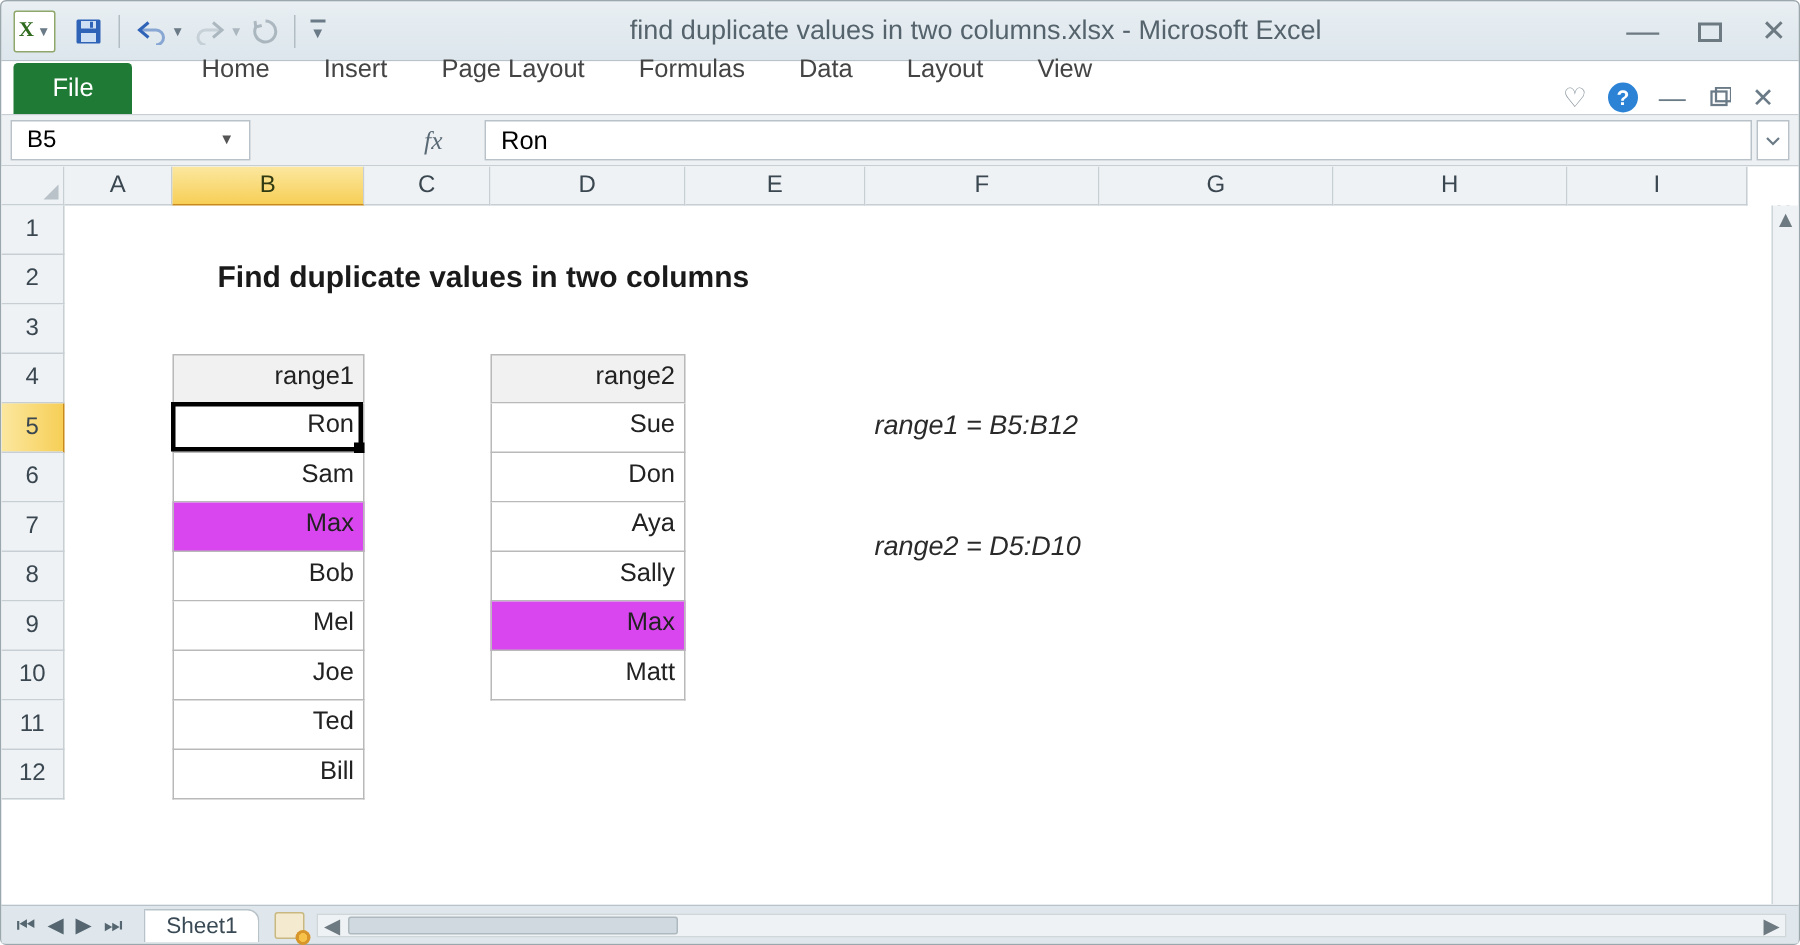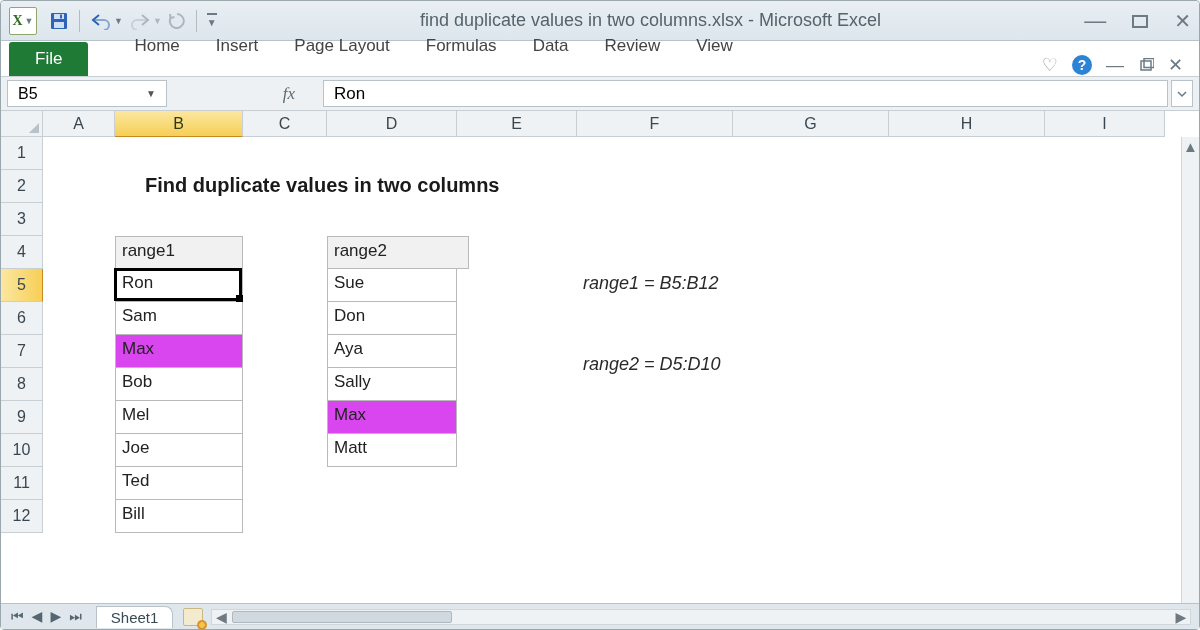--- a/index.html
+++ b/index.html
@@ -41,21 +41,21 @@
   .corner{ width:42px; height:26px; background:#eef2f4; border-right:1px solid #c7cfd4; border-bottom:1px solid #c7cfd4; position:absolute; top:0; left:0; display:flex; align-items:center; justify-content:center;}
   .corner::after{content:""; width:0;height:0; border-left:10px solid transparent; border-bottom:10px solid #b8c2c8; position:absolute; right:3px; bottom:3px;}
   .col-headers{ position:absolute; top:0; left:42px; right:18px; height:26px; display:flex; }
   .colh{ background:#eef2f4; border-right:1px solid #c7cfd4; border-bottom:1px solid #c7cfd4; display:flex; align-items:center; justify-content:center; color:#3a4750; font-size:16px;}
   .colh.sel{ background:linear-gradient(#fbe79f,#f7cf57); color:#2f3a12; border-bottom:1px solid #c88a1c;}
   .row-headers{ position:absolute; top:26px; left:0; width:42px; }
   .rowh{ height:33px; background:#eef2f4; border-right:1px solid #c7cfd4; border-bottom:1px solid #c7cfd4; display:flex; align-items:center; justify-content:center; color:#3a4750; font-size:16px;}
   .rowh.sel{ background:linear-gradient(90deg,#fbe79f,#f7cf57); border-right:1px solid #c88a1c;}
   .cells{ position:absolute; top:26px; left:42px; right:18px; bottom:0;}
   .cell{ position:absolute; border-right:1px solid transparent; border-bottom:1px solid transparent; padding:4px 6px 0 6px; font-size:17px; color:#222; overflow:hidden; white-space:nowrap;}
-  .tbl-cell{ border-right:1px solid #b9b9b9; border-bottom:1px solid #b9b9b9; background:#fff;}
+  .tbl-cell{ border-right:1px solid #b9b9b9; border-bottom:1px solid #b9b9b9; background:#fff;text-align:right;}
   .tbl-head{ background:#f1f1f1;}
   .hl{ background:#d946ef;}
   .title-cell{ font-weight:700; font-size:20px; color:#1a1a1a;}
   .note-cell{ font-style:italic; font-size:18px; color:#2a2a2a;}
   .selection{ position:absolute; border:3px solid #000; pointer-events:none;}
   .sel-handle{ position:absolute; width:7px; height:7px; background:#000; right:-4px; bottom:-4px;}
   .rv-line{ position:absolute; right:6px; top:26px; width:8px; height:12px; border-left:2px solid #9aa7ad; border-right:2px solid #9aa7ad;}
 
   .vscroll{ position:absolute; top:26px; right:0; width:18px; bottom:0; background:#eef2f4; border-left:1px solid #cfd7db;}
   .vscroll .thumb-up{ height:18px; display:flex; align-items:center; justify-content:center; color:#6e7a82;}
@@ -132,21 +132,21 @@
     </div>
   </div>
 
   <div class="ribbon">
     <div class="file-tab">File</div>
     <div class="tab">Home</div>
     <div class="tab">Insert</div>
     <div class="tab">Page Layout</div>
     <div class="tab">Formulas</div>
     <div class="tab">Data</div>
-    <div class="tab">Review</div>
+    <div class="tab">Layout</div>
     <div class="tab">View</div>
     <div class="ribbon-right">
       <span class="heart-sym caret-sym">♡</span>
       <span class="help-icon">?</span>
       <span style="font-size:18px;">—</span>
       <span>
         <svg width="16" height="14" viewBox="0 0 16 14">
             <rect x="3" y="3" width="10" height="9" fill="none" stroke="#6a7a86" stroke-width="1.5"></rect>
             <rect x="6" y="0.5" width="10" height="9" fill="none" stroke="#6a7a86" stroke-width="1.5"></rect>
           </svg>
@@ -204,21 +204,21 @@
         <div class="cell title-cell" style="left: 72px; top: 33px; width: 800px; height: 33px; margin-left: 24px;">Find duplicate values in two columns</div>
         <div class="cell tbl-cell tbl-head" style="left: 72px; top: 99px; width: 128px; height: 33px;;border-top:1px solid #b9b9b9;border-left:1px solid #b9b9b9;">range1</div>
         <div class="cell tbl-cell" style="left: 72px; top: 132px; width: 128px; height: 33px;;border-left:1px solid #b9b9b9;">Ron</div>
         <div class="cell tbl-cell" style="left: 72px; top: 165px; width: 128px; height: 33px;;border-left:1px solid #b9b9b9;">Sam</div>
         <div class="cell tbl-cell hl" style="left: 72px; top: 198px; width: 128px; height: 33px;;border-left:1px solid #b9b9b9;">Max</div>
         <div class="cell tbl-cell" style="left: 72px; top: 231px; width: 128px; height: 33px;;border-left:1px solid #b9b9b9;">Bob</div>
         <div class="cell tbl-cell" style="left: 72px; top: 264px; width: 128px; height: 33px;;border-left:1px solid #b9b9b9;">Mel</div>
         <div class="cell tbl-cell" style="left: 72px; top: 330px; width: 128px; height: 33px;;border-left:1px solid #b9b9b9;">Ted</div>
         <div class="cell tbl-cell" style="left: 72px; top: 297px; width: 128px; height: 33px;;border-left:1px solid #b9b9b9;">Joe</div>
         <div class="cell tbl-cell" style="left: 72px; top: 363px; width: 128px; height: 33px;;border-left:1px solid #b9b9b9;">Bill</div>
-        <div class="cell tbl-cell tbl-head" style="left: 284px; top: 99px; width: 142px; height: 33px;;border-top:1px solid #b9b9b9;border-left:1px solid #b9b9b9;">range2</div>
+        <div class="cell tbl-cell tbl-head" style="left: 284px; top: 99px; width: 130px; height: 33px;;border-top:1px solid #b9b9b9;border-left:1px solid #b9b9b9;">range2</div>
         <div class="cell tbl-cell" style="left: 284px; top: 132px; width: 130px; height: 33px;;border-left:1px solid #b9b9b9;">Sue</div>
         <div class="cell tbl-cell" style="left: 284px; top: 165px; width: 130px; height: 33px;;border-left:1px solid #b9b9b9;">Don</div>
         <div class="cell tbl-cell" style="left: 284px; top: 198px; width: 130px; height: 33px;;border-left:1px solid #b9b9b9;">Aya</div>
         <div class="cell tbl-cell" style="left: 284px; top: 231px; width: 130px; height: 33px;;border-left:1px solid #b9b9b9;">Sally</div>
         <div class="cell tbl-cell hl" style="left: 284px; top: 264px; width: 130px; height: 33px;;border-left:1px solid #b9b9b9;">Max</div>
         <div class="cell tbl-cell" style="left: 284px; top: 297px; width: 130px; height: 33px;;border-left:1px solid #b9b9b9;">Matt</div>
         <div class="cell note-cell" style="left: 534px; top: 132px; width: 320px; height: 33px;">range1 = B5:B12</div>
         <div class="cell note-cell" style="left: 534px; top: 165px; width: 320px; height: 33px; margin-top: 48px;">range2 = D5:D10</div>
         <div class="selection" style="left: 71px; top: 131px; width: 128px; height: 33px;">
           <div class="sel-handle"></div>

